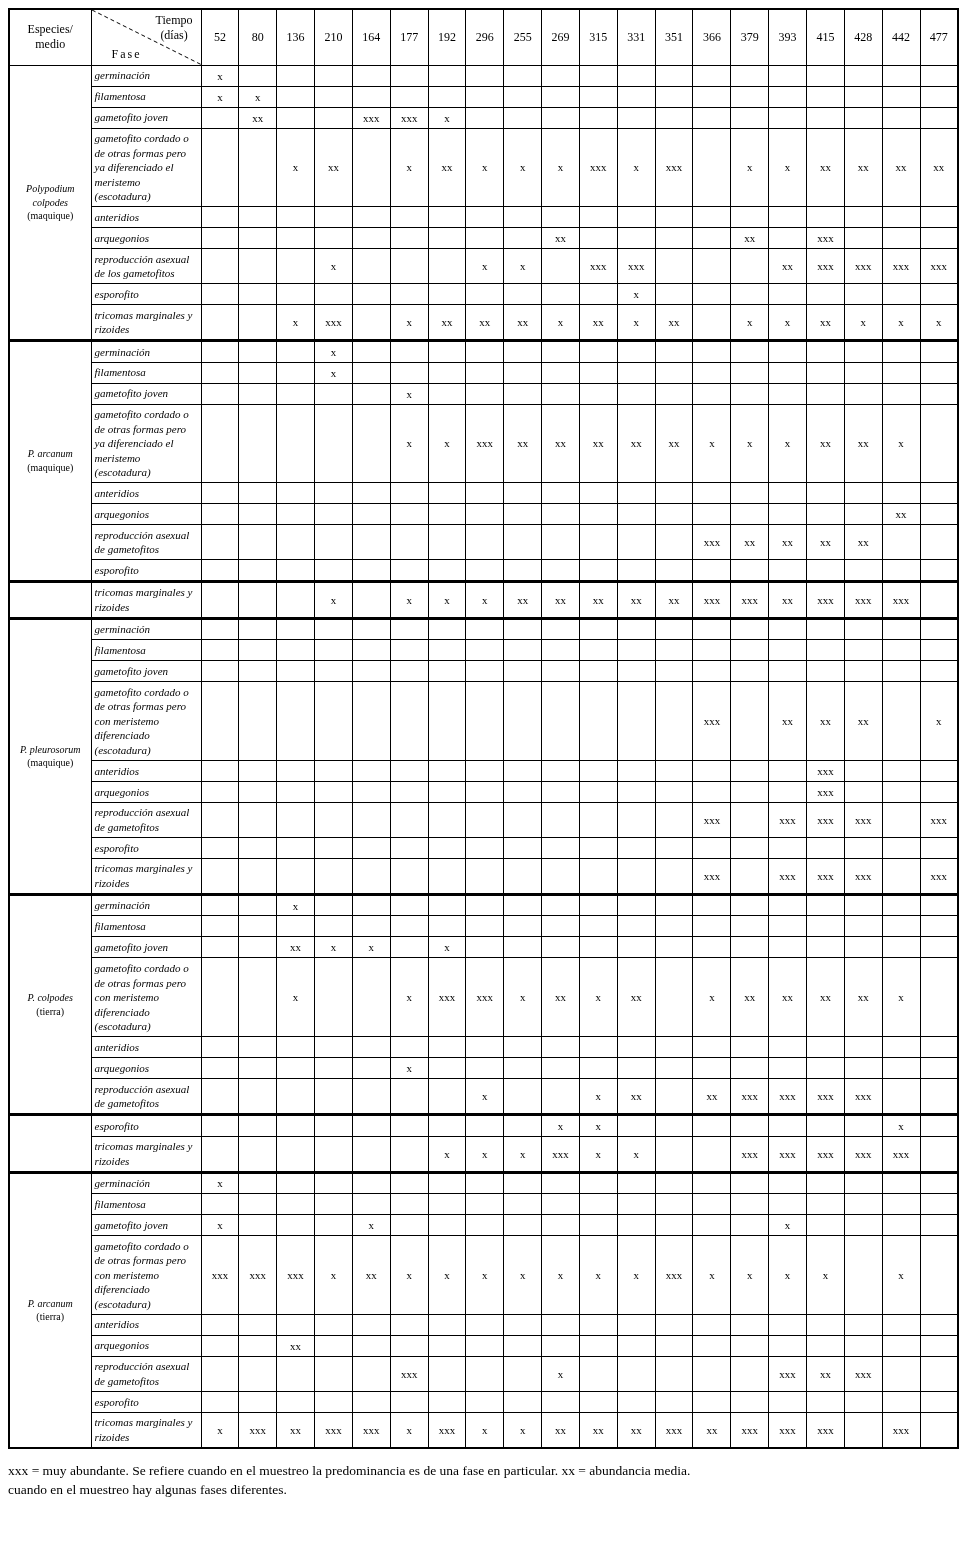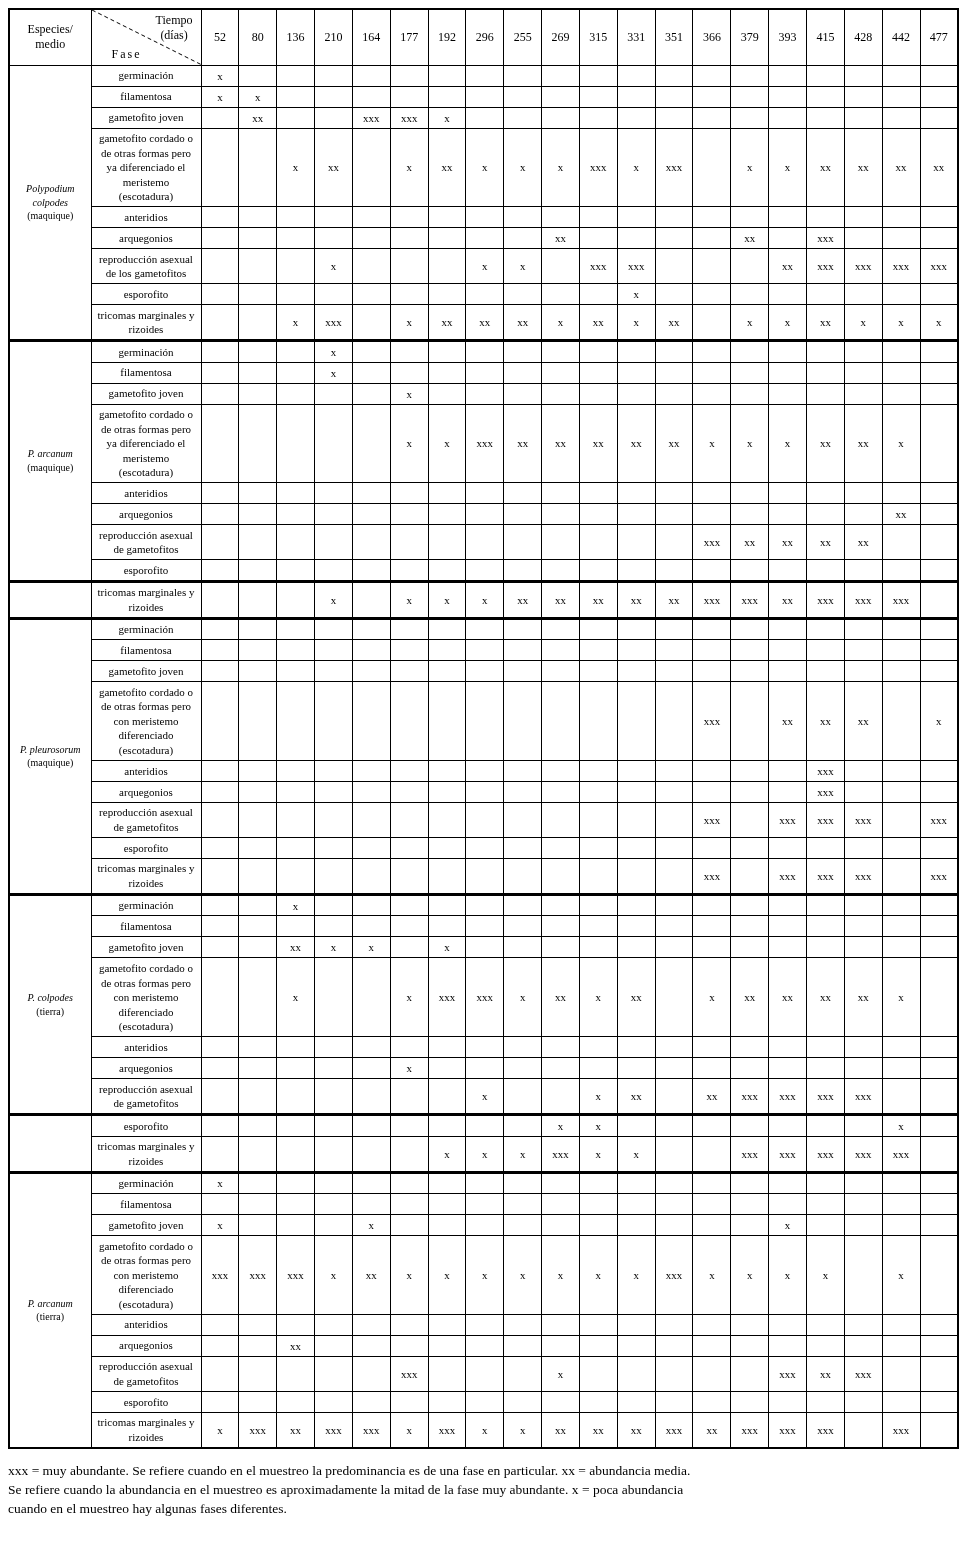--- a/index.html
+++ b/index.html
@@ -73,23 +73,23 @@
   td.species {
     text-align: center;
     font-size: 10px;
     line-height: 1.35;
     padding: 2px 1px;
   }
   td.species .sp-name { font-style: italic; }
   td.species .sp-med  { font-style: normal; }
   td.fase {
     font-size: 11px;
-    text-align: center;
     line-height: 1.32;
     padding: 2.5px 3px;
+    font-style: italic;
   }
   td.c {
     text-align: center;
     font-size: 11px;
     height: 21px;
     padding: 0 1px;
     overflow: hidden;
   }
   tr.sep > td { border-top: 3px solid #000; }
 
@@ -1199,17 +1199,16 @@
           <td class="c">xxx</td>
           <td class="c"></td>
           <td class="c">xxx</td>
           <td class="c"></td>
         </tr>
       </tbody>
   </table>
 
   <div class="footnote">
     <div>xxx = muy abundante.  Se refiere cuando en el muestreo la predominancia es de una  fase en particular.  xx =  abundancia media.</div>
-    <div>Se refiere cuando la abundancia en el muestreo es aproximadamente la mitad de la fase muy abundante. x = poca abundancia</div>
     <div>cuando en el muestreo hay algunas fases diferentes.</div>
   </div>
 
 </div>
 
 </body></html>

